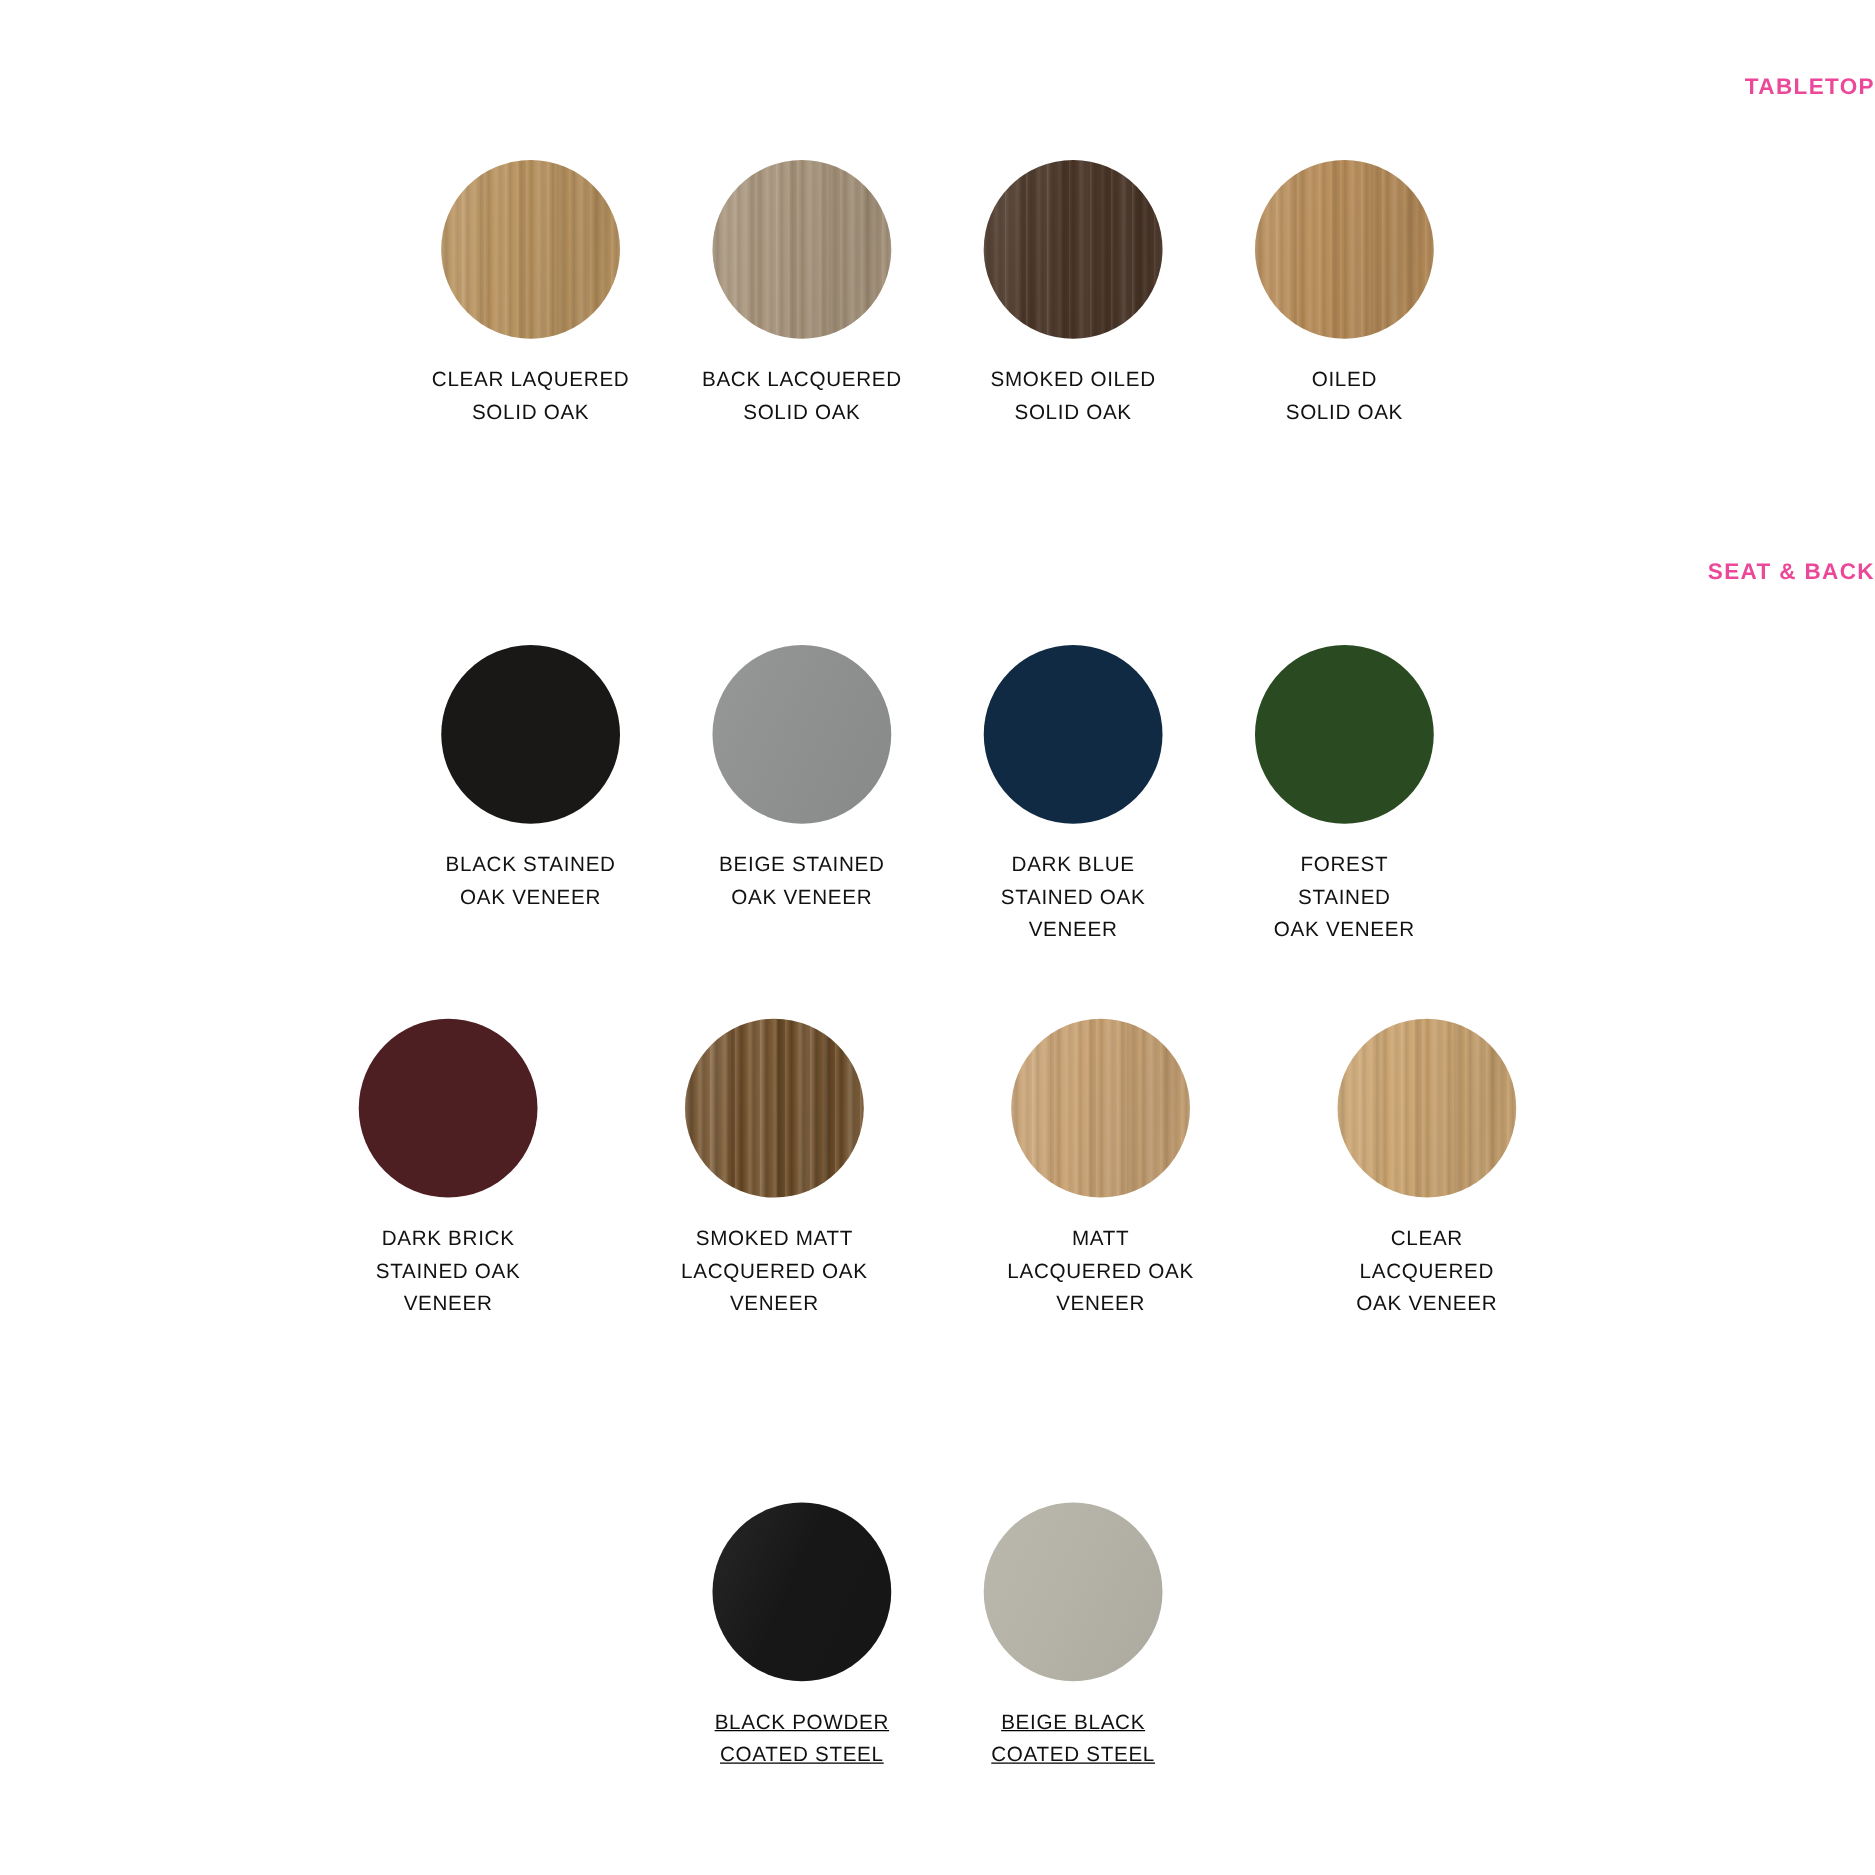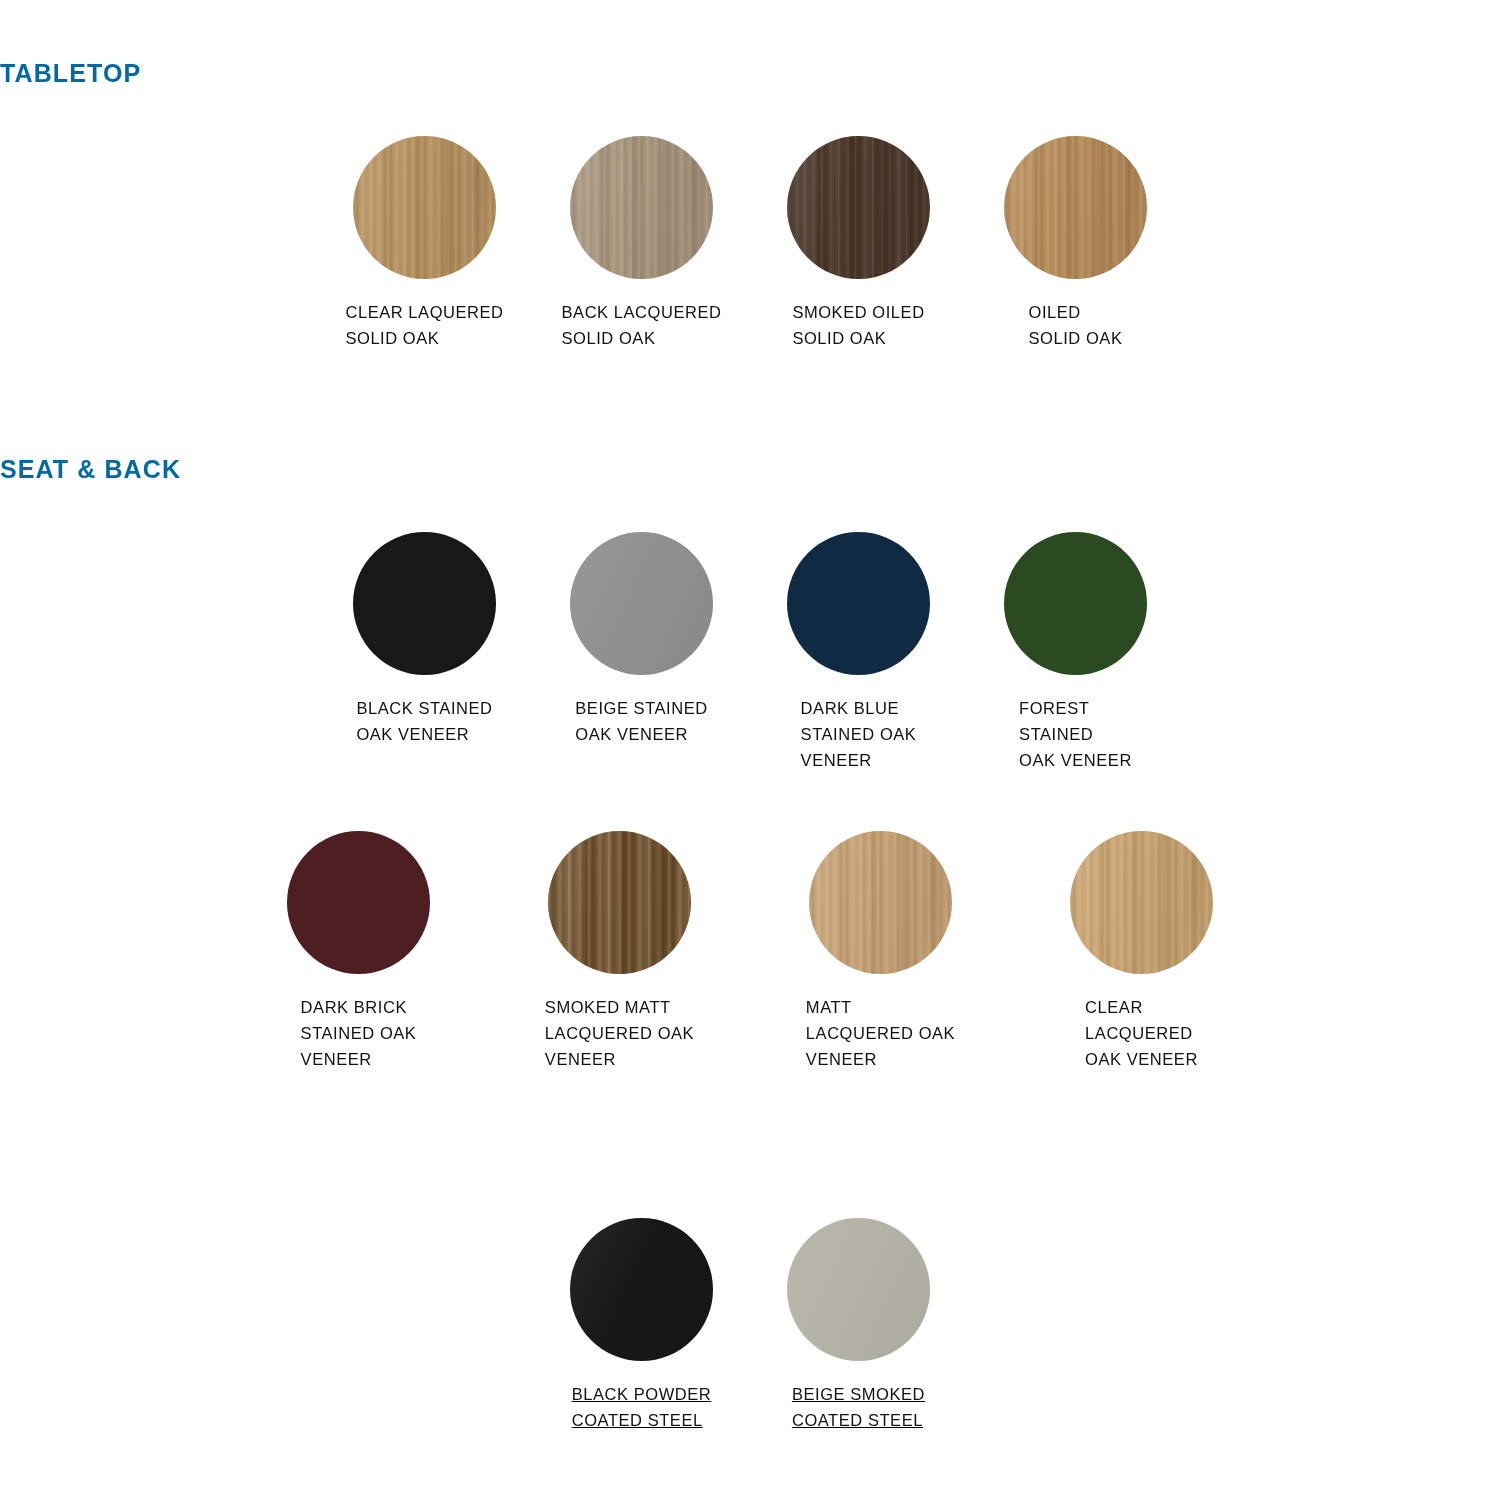--- a/index.html
+++ b/index.html
@@ -7,24 +7,24 @@
     width:1500px;height:1500px;
     background:#ffffff;
     font-family:"Liberation Sans", sans-serif;
     -webkit-font-smoothing:antialiased;
     overflow:hidden;
   }
   .sheet{position:relative;width:1500px;height:1500px;}
 
   .section{width:1500px;}
   .section-title{
-    text-align:left;
-    font-size:25px;
+    text-align:right;
+    font-size:18px;
     font-weight:bold;
-    color:#0369a1;
+    color:#ec4899;
     letter-spacing:1.1px;
     margin:0;
   }
 
   .grid{
     display:grid;
     grid-template-columns:repeat(4, 217px);
     justify-content:center;
     column-gap:0px;
   }
@@ -117,20 +117,21 @@
     position:absolute;inset:0;
     background-image:
       linear-gradient(115deg,
         rgba(255,255,255,0.07) 0%,
         rgba(255,255,255,0.00) 45%,
         rgba(0,0,0,0.05) 100%);
   }
 
   .caption{
     margin-top:20px;
+    text-align:center;
     font-size:16.5px;
     line-height:26px;
     color:#111111;
     letter-spacing:0.55px;
     white-space:pre-line;
     max-width:200px;
   }
 </style>
 </head>
 <body>
@@ -238,20 +239,20 @@
     <div class="grid frame-grid" style="margin-top:48px;">
 
       <div class="swatch-cell">
         <div class="disc smooth" style="background-color:#171717;"></div>
         <div class="caption">BLACK POWDER
 COATED STEEL</div>
       </div>
 
       <div class="swatch-cell">
         <div class="disc smooth" style="background-color:#b5b2a7;"></div>
-        <div class="caption">BEIGE SMOKED
+        <div class="caption">BEIGE BLACK
 COATED STEEL</div>
       </div>
 
     </div>
   </div>
 
 </div>
 
 </body></html>

